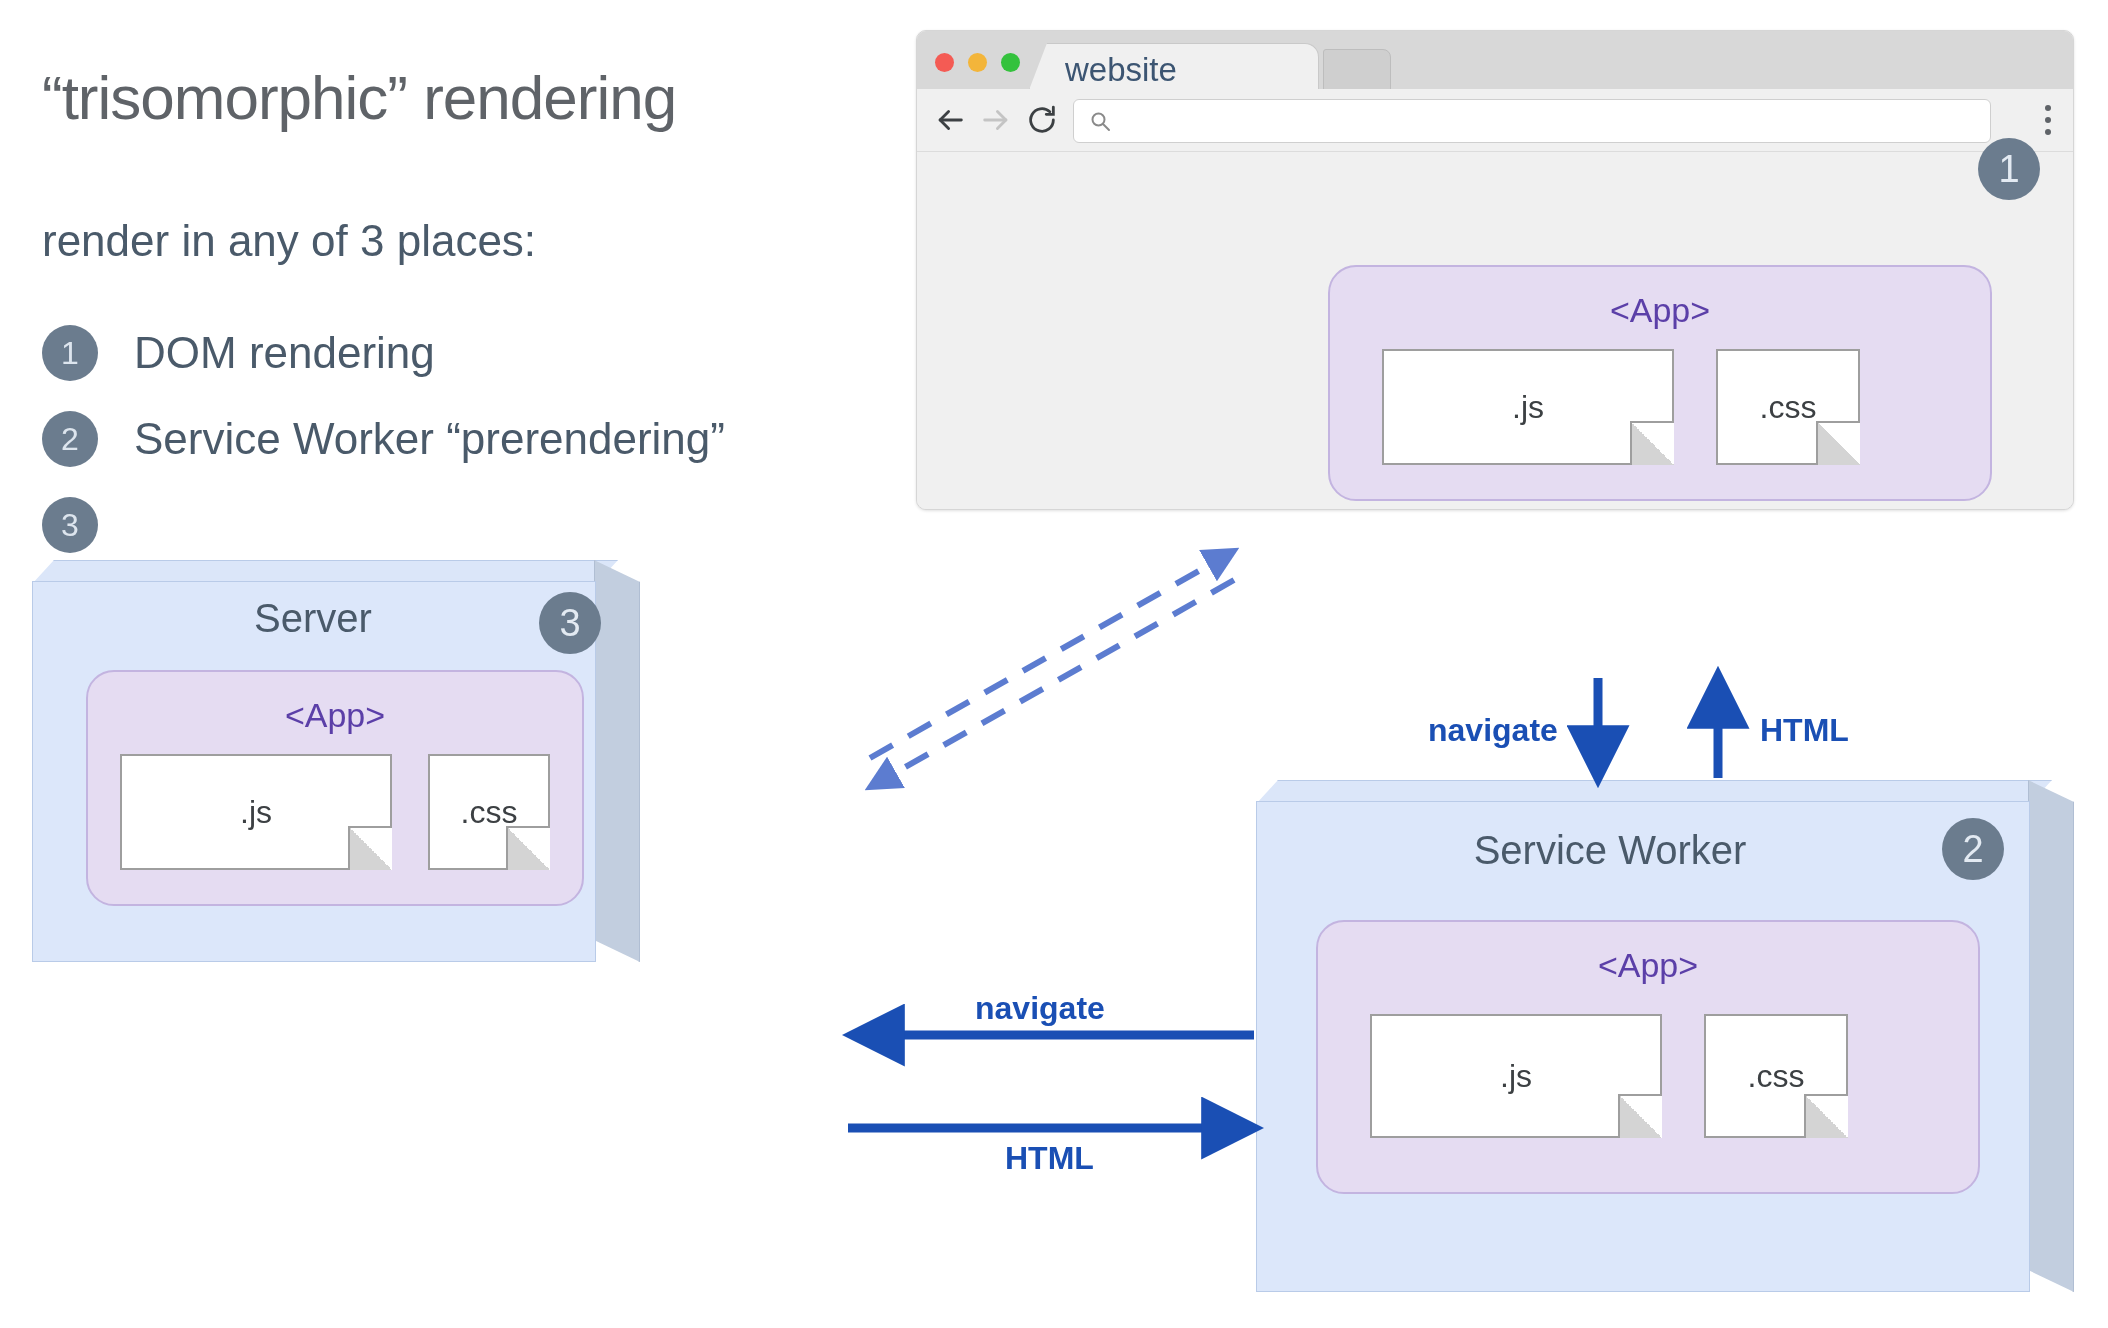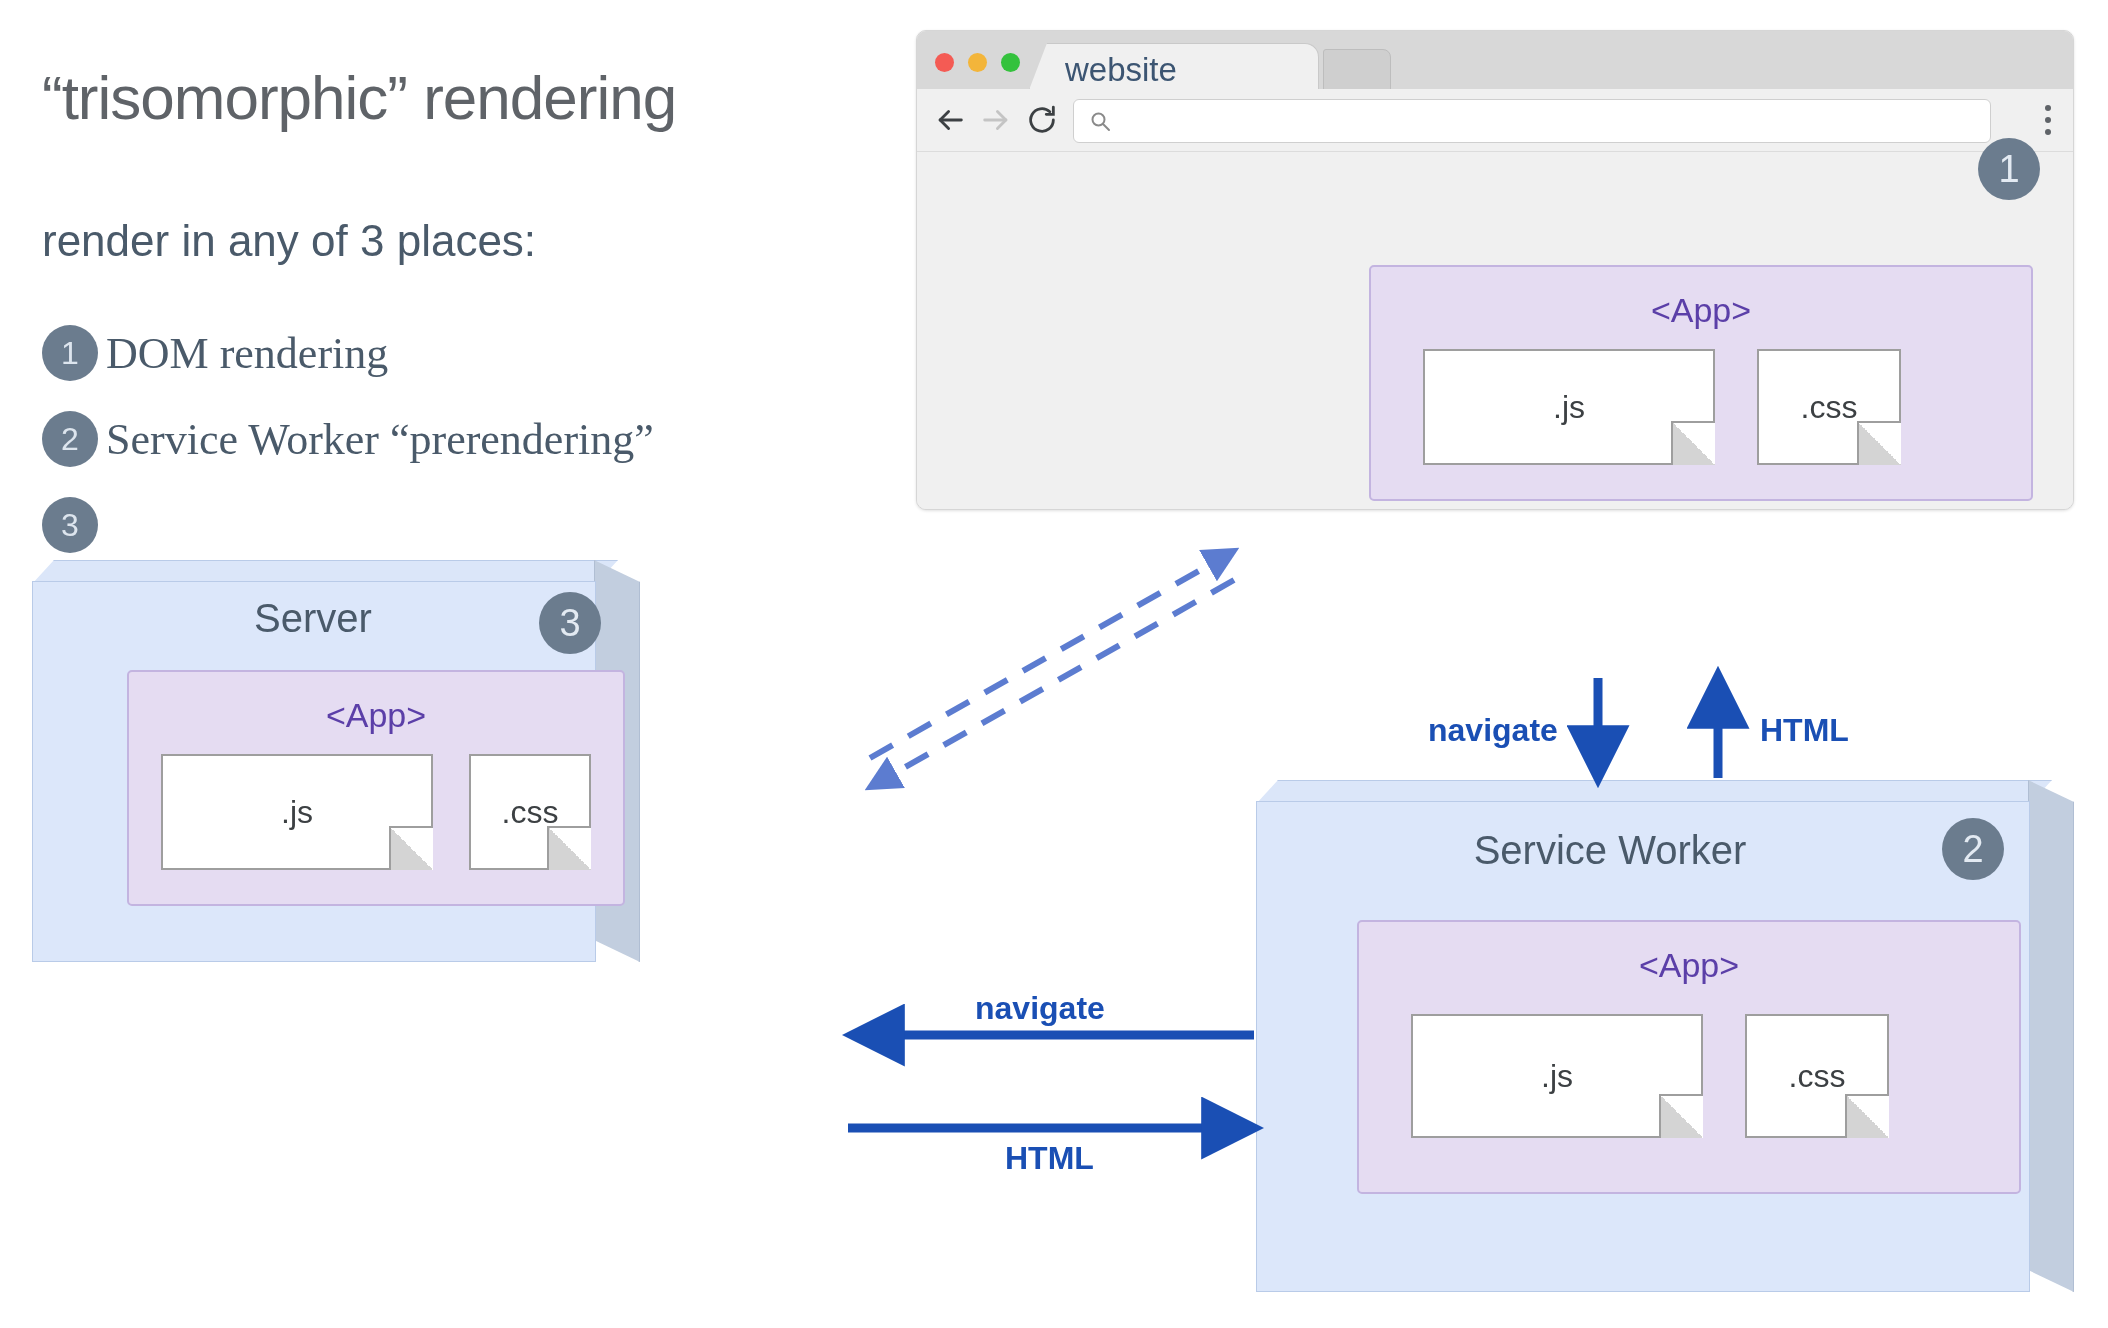--- a/index.html
+++ b/index.html
@@ -9,29 +9,29 @@
   
   #title{position:absolute;left:42px;top:62px;font-size:62px;color:#5f6368;
          letter-spacing:-1px;white-space:nowrap;}
   #subtitle{position:absolute;left:42px;top:216px;font-size:44px;color:#4a5a6a;
             white-space:nowrap;}
   #bullets{position:absolute;left:42px;top:310px;}
   .bullet{display:flex;align-items:center;height:86px;}
   .badge-sm{width:56px;height:56px;border-radius:50%;background:#6b7c8e;
             color:#dde5ee;font-size:32px;display:flex;align-items:center;
             justify-content:center;flex:none;}
-  .bullet-label{margin-left:8px;font-size:44px;color:#4a5a6a;white-space:nowrap;font-family:Liberation Serif, serif;}
+  .bullet-label{margin-left:36px;font-size:44px;color:#4a5a6a;white-space:nowrap;}
 
   
   .badge-lg{width:62px;height:62px;border-radius:50%;background:#6b7c8e;
             color:#e3eaf2;font-size:38px;display:flex;align-items:center;
             justify-content:center;position:absolute;}
 
   .app-box{position:absolute;background:#e5dcf2;border:2px solid #c3b4e0;
-           border-radius:5px;margin-left:41px;}
+           border-radius:28px;}
   .app-label{position:absolute;left:0;right:0;text-align:center;
              font-size:34px;color:#5b3fa8;}
   .file{position:absolute;background:#ffffff;border:2px solid #9e9e9e;}
   .file .fold{position:absolute;right:-2px;bottom:-2px;width:42px;height:42px;
               background:linear-gradient(225deg,#ffffff 0 50%,#d4d4d4 50% 100%);
               border-left:2px solid #9e9e9e;border-top:2px solid #9e9e9e;
               transform:rotate(0deg);}
   .file-label{position:absolute;left:0;right:0;top:50%;transform:translateY(-50%);
               text-align:center;font-size:32px;color:#3c4043;}
 

